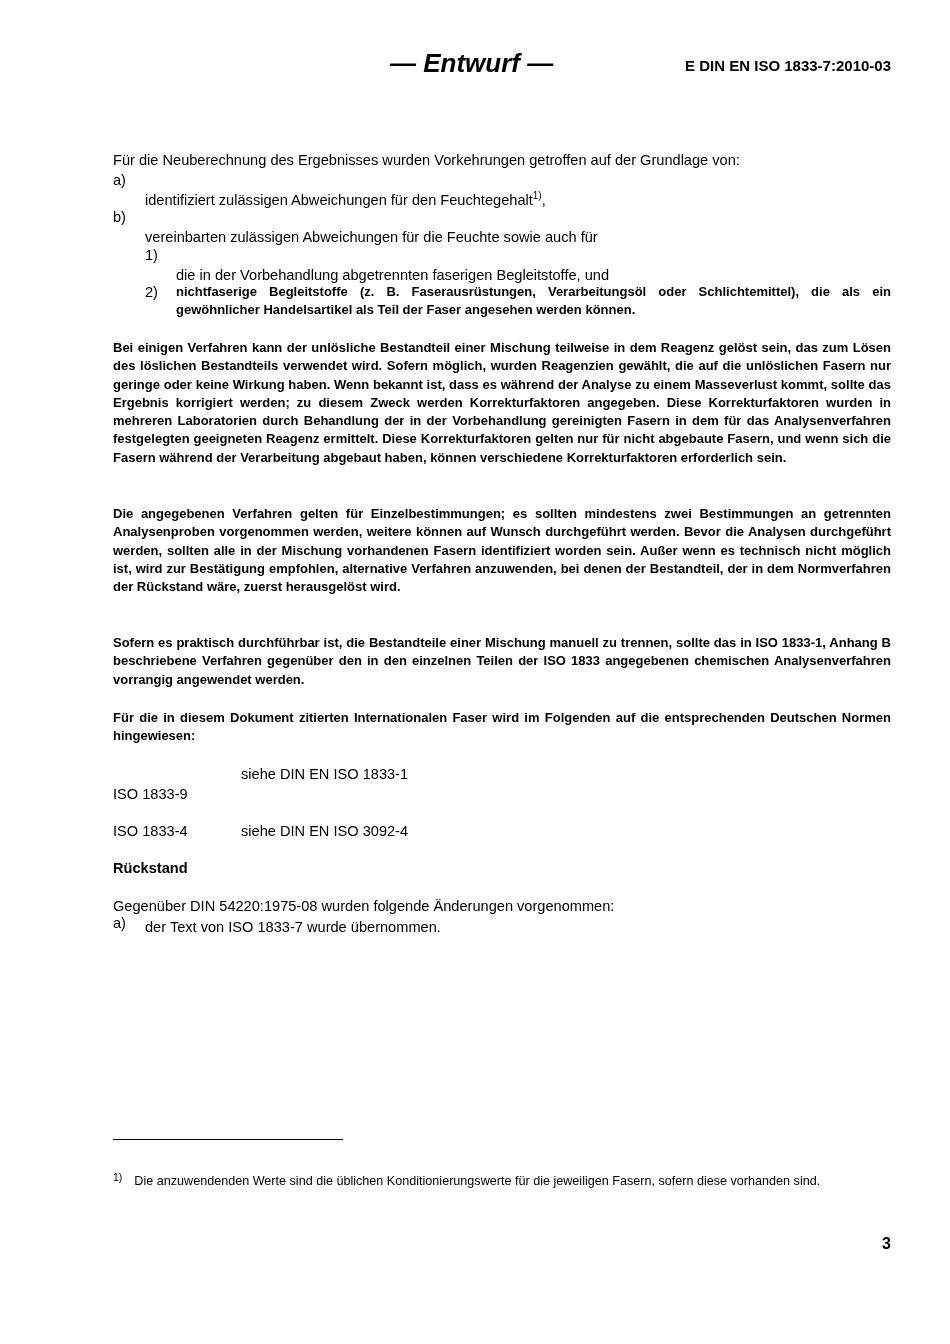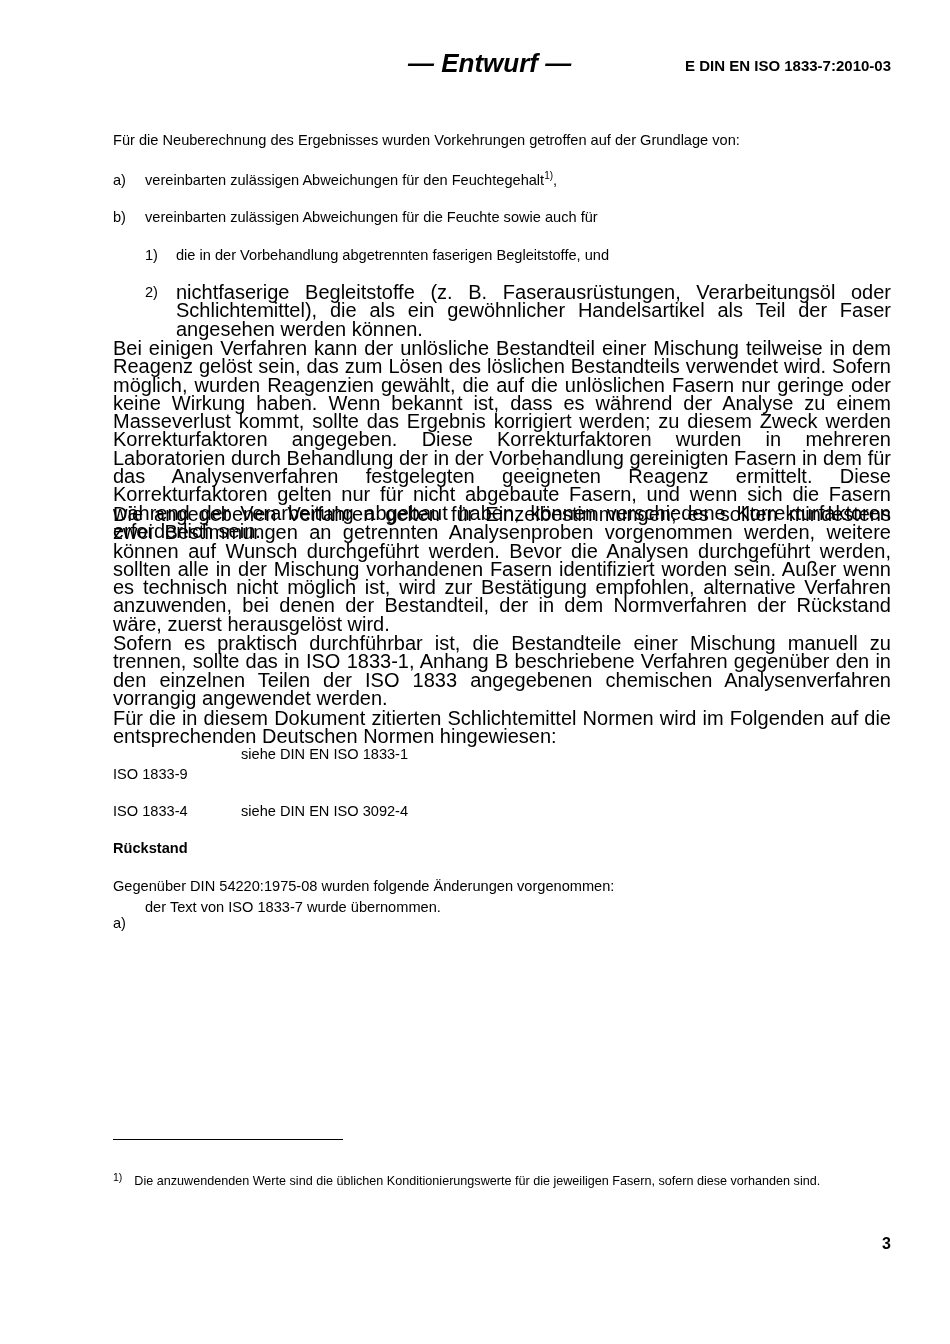--- a/index.html
+++ b/index.html
@@ -1,54 +1,54 @@
 <!DOCTYPE html>
 <html><head>
 <meta charset="utf-8">
 <style>
   html, body { margin: 0; padding: 0; background: #ffffff; }
   body { width: 950px; height: 1344px; position: relative; overflow: hidden;
          font-family: "Liberation Sans", sans-serif; color: #000; }
-  .abs { position: absolute; margin-left: 18px; }
+  .abs { position: absolute; }
   .hdr-title { left: 390px; top: 48px; font-size: 26px; font-weight: bold; font-style: italic; white-space: nowrap; }
   .hdr-id { right: 59px; top: 57px; font-size: 15px; font-weight: bold; white-space: nowrap; }
-  .p { position: absolute; left: 113px; width: 778px; font-size: 20px; line-height: 18.3px; text-align: justify; }
-  .line { position: absolute; font-size: 14.6px; line-height: 18.3px; white-space: nowrap; }
+  .p { position: absolute; left: 113px; width: 778px; font-size: 13px; line-height: 18.3px; text-align: justify; font-weight: bold; }
+  .line { position: absolute; font-size: 14.6px; line-height: 18.3px; white-space: nowrap; margin-top: 20px; }
   .label { position: absolute; font-size: 14.6px; line-height: 18.3px; }
   sup { font-size: 10px; vertical-align: 6px; line-height: 0; }
   .bold { font-weight: bold; }
   .rule { position: absolute; left: 113px; top: 1139px; width: 230px; height: 0; border-top: 1px solid #000; }
   .fn { position: absolute; left: 113px; top: 1169px; width: 778px; font-size: 12.6px; line-height: 17px; text-align: justify; }
   .fn-mark { font-size: 10.5px; vertical-align: 4px; margin-right: 12px; }
   .pageno { position: absolute; right: 59px; top: 1235px; font-size: 16px; font-weight: bold; }
 </style>
 </head>
 <body>
 
 <div class="abs hdr-title">— Entwurf —</div>
 <div class="abs hdr-id">E DIN EN ISO 1833-7:2010-03</div>
 
 <div class="line" style="left:113px; top:131px;">Für die Neuberechnung des Ergebnisses wurden Vorkehrungen getroffen auf der Grundlage von:</div>
 
 <div class="label" style="left:113px; top:171px;">a)</div>
-<div class="line" style="left:145px; top:171px;"><span>vereinbarten zulässigen Abweichungen für den Feuchtegehalt</span><sup>1)</sup><span>,</span></div>
+<div class="line" style="left:145px; top:171px;"><span>identifiziert zulässigen Abweichungen für den Feuchtegehalt</span><sup>1)</sup><span>,</span></div>
 
 <div class="label" style="left:113px; top:208px;">b)</div>
 <div class="line" style="left:145px; top:208px;">vereinbarten zulässigen Abweichungen für die Feuchte sowie auch für</div>
 
 <div class="label" style="left:145px; top:246px;">1)</div>
 <div class="line" style="left:176px; top:246px;">die in der Vorbehandlung abgetrennten faserigen Begleitstoffe, und</div>
 
 <div class="label" style="left:145px; top:283px;">2)</div>
 <div class="p" style="left:176px; width:715px; top:283px;">nichtfaserige Begleitstoffe (z. B. Faserausrüstungen, Verarbeitungsöl oder Schlichtemittel), die als ein gewöhnlicher Handelsartikel als Teil der Faser angesehen werden können.</div>
 
 <div class="p" style="top:339px;">Bei einigen Verfahren kann der unlösliche Bestandteil einer Mischung teilweise in dem Reagenz gelöst sein, das zum Lösen des löslichen Bestandteils verwendet wird. Sofern möglich, wurden Reagenzien gewählt, die auf die unlöslichen Fasern nur geringe oder keine Wirkung haben. Wenn bekannt ist, dass es während der Analyse zu einem Masseverlust kommt, sollte das Ergebnis korrigiert werden; zu diesem Zweck werden Korrekturfaktoren angegeben. Diese Korrekturfaktoren wurden in mehreren Laboratorien durch Behandlung der in der Vorbehandlung gereinigten Fasern in dem für das Analysenverfahren festgelegten geeigneten Reagenz ermittelt. Diese Korrekturfaktoren gelten nur für nicht abgebaute Fasern, und wenn sich die Fasern während der Verarbeitung abgebaut haben, können verschiedene Korrekturfaktoren erforderlich sein.</div>
 <div class="p" style="top:505px;">Die angegebenen Verfahren gelten für Einzelbestimmungen; es sollten mindestens zwei Bestimmungen an getrennten Analysenproben vorgenommen werden, weitere können auf Wunsch durchgeführt werden. Bevor die Analysen durchgeführt werden, sollten alle in der Mischung vorhandenen Fasern identifiziert worden sein. Außer wenn es technisch nicht möglich ist, wird zur Bestätigung empfohlen, alternative Verfahren anzuwenden, bei denen der Bestandteil, der in dem Normverfahren der Rückstand wäre, zuerst herausgelöst wird.</div>
 <div class="p" style="top:634px;">Sofern es praktisch durchführbar ist, die Bestandteile einer Mischung manuell zu trennen, sollte das in ISO 1833-1, Anhang B beschriebene Verfahren gegenüber den in den einzelnen Teilen der ISO 1833 angegebenen chemischen Analysenverfahren vorrangig angewendet werden.</div>
-<div class="p" style="top:709px;">Für die in diesem Dokument zitierten Schlichtemittel Normen wird im Folgenden auf die entsprechenden Deutschen Normen hingewiesen:</div>
+<div class="p" style="top:709px;">Für die in diesem Dokument zitierten Internationalen Faser wird im Folgenden auf die entsprechenden Deutschen Normen hingewiesen:</div>
 
 <div class="line" style="left:113px; top:765px;">ISO 1833-9</div>
 <div class="line" style="left:241px; top:745px;">siehe DIN EN ISO 1833-1</div>
 <div class="line" style="left:113px; top:802px;">ISO 1833-4</div>
 <div class="line" style="left:241px; top:802px;">siehe DIN EN ISO 3092-4</div>
 
 <div class="line bold" style="left:113px; top:839px;">Rückstand</div>
 <div class="line" style="left:113px; top:877px;">Gegenüber DIN 54220:1975-08 wurden folgende Änderungen vorgenommen:</div>
 <div class="label" style="left:113px; top:914px;">a)</div>
 <div class="line" style="left:145px; top:898px;">der Text von ISO 1833-7 wurde übernommen.</div>

